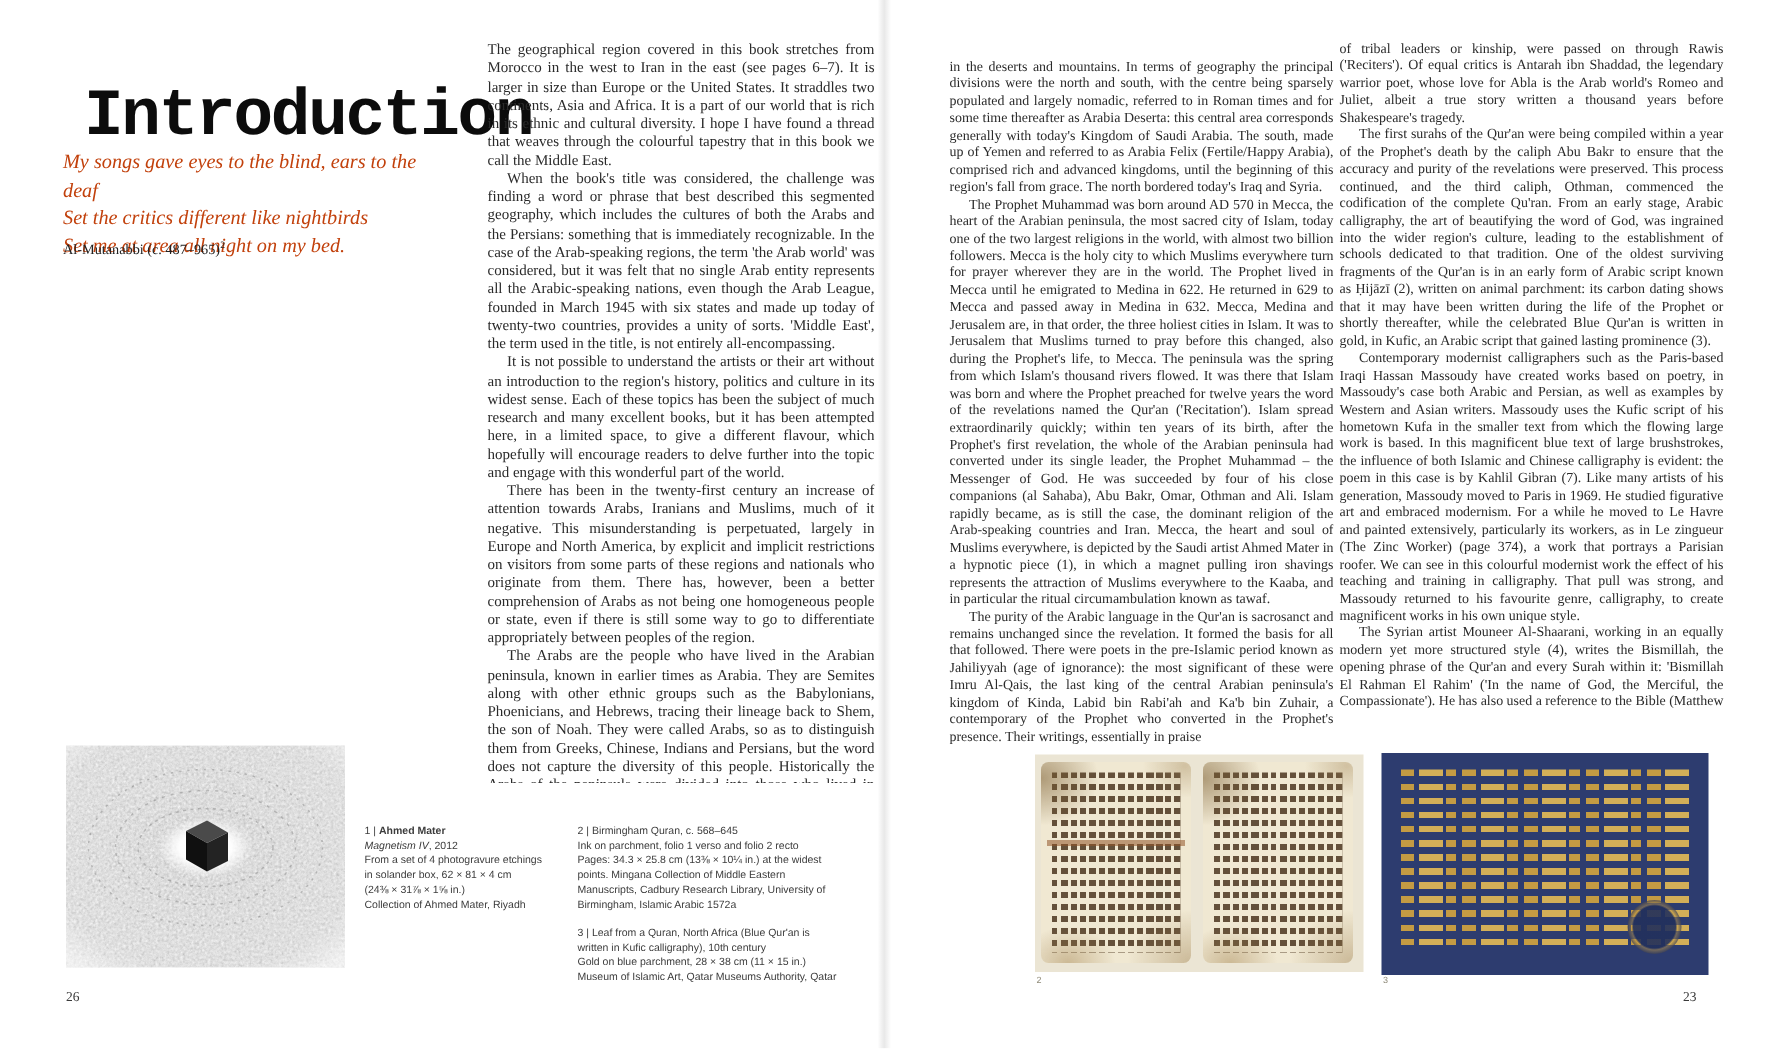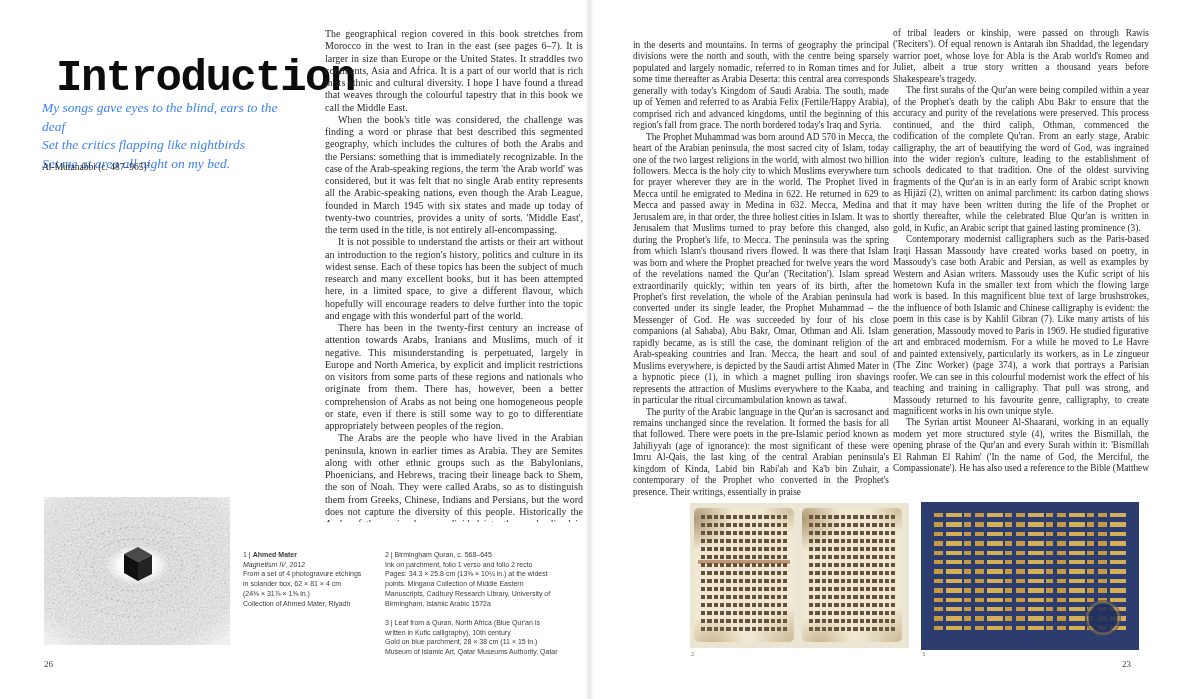--- a/index.html
+++ b/index.html
@@ -10,21 +10,21 @@
   }
   
   #gutter { position:absolute; left:585px; top:0; width:9px; height:699px;
     background:linear-gradient(90deg, rgba(0,0,0,0), rgba(0,0,0,0.09) 50%, rgba(0,0,0,0)); }
 
   
   #title { position:absolute; left:56px; top:24px;
     font-family:Liberation Mono, monospace; font-weight:700;
     font-size:44px; letter-spacing:-1.5px; color:#0c0c0c; }
   #quote { position:absolute; left:42px; top:99px; width:255px;
-    font-style:italic; font-size:13.5px; line-height:18.6px; color:#3b82f6; }
+    font-style:italic; font-size:13.5px; line-height:18.6px; color:#c2410c; }
   #attrib { position:absolute; left:42px; top:160px; font-size:9.5px; color:#222; }
   #attrib sup { font-size:6.5px; }
 
   
   .bodycol { position:absolute; text-align:justify; overflow:hidden; color:#2a2a2a; }
   .bodycol p { margin:0; }
   .bodycol p + p { text-indent:13px; }
   #lp-col  { left:291px; top:28px; width:258px; height:494px; font-size:10px; line-height:12.25px;margin-left:34px; }
   #rp-col1 { left:633px; top:40px; width:256px; height:462px; font-size:9.3px; line-height:11.45px; }
   #rp-col2 { left:893px; top:28px; width:256px; height:462px; font-size:9.3px; line-height:11.45px; }
@@ -85,21 +85,21 @@
 </style>
 </head>
 <body>
 
 <div id="spread">
 
   <h1 id="title">Introduction</h1>
 
   <div id="quote">
     <div>My songs gave eyes to the blind, ears to the deaf</div>
-    <div>Set the critics flapping like nightbirds</div>
+    <div>Set the critics different like nightbirds</div>
     <div>Set me at area all night on my bed.</div>
   </div>
   <div id="attrib"><span>Al-Mutanabbi (c. 487–965)</span><sup>2</sup></div>
 
   <div id="lp-col" class="bodycol">
     <p>The geographical region covered in this book stretches from Morocco in the west to Iran in the east (see pages 6–7). It is larger in size than Europe or the United States. It straddles two continents, Asia and Africa. It is a part of our world that is rich in its ethnic and cultural diversity. I hope I have found a thread that weaves through the colourful tapestry that in this book we call the Middle East.</p>
     <p>When the book's title was considered, the challenge was finding a word or phrase that best described this segmented geography, which includes the cultures of both the Arabs and the Persians: something that is immediately recognizable. In the case of the Arab-speaking regions, the term 'the Arab world' was considered, but it was felt that no single Arab entity represents all the Arabic-speaking nations, even though the Arab League, founded in March 1945 with six states and made up today of twenty-two countries, provides a unity of sorts. 'Middle East', the term used in the title, is not entirely all-encompassing.</p>
     <p>It is not possible to understand the artists or their art without an introduction to the region's history, politics and culture in its widest sense. Each of these topics has been the subject of much research and many excellent books, but it has been attempted here, in a limited space, to give a different flavour, which hopefully will encourage readers to delve further into the topic and engage with this wonderful part of the world.</p>
     <p>There has been in the twenty-first century an increase of attention towards Arabs, Iranians and Muslims, much of it negative. This misunderstanding is perpetuated, largely in Europe and North America, by explicit and implicit restrictions on visitors from some parts of these regions and nationals who originate from them. There has, however, been a better comprehension of Arabs as not being one homogeneous people or state, even if there is still some way to go to differentiate appropriately between peoples of the region.</p>
     <p>The Arabs are the people who have lived in the Arabian peninsula, known in earlier times as Arabia. They are Semites along with other ethnic groups such as the Babylonians, Phoenicians, and Hebrews, tracing their lineage back to Shem, the son of Noah. They were called Arabs, so as to distinguish them from Greeks, Chinese, Indians and Persians, but the word does not capture the diversity of this people. Historically the Arabs of the peninsula were divided into those who lived in built-up areas and others who lived a nomadic existence</p>
@@ -167,21 +167,21 @@
 
   <div id="gutter"></div>
 
   <div id="rp-col1" class="bodycol">
     <p>in the deserts and mountains. In terms of geography the principal divisions were the north and south, with the centre being sparsely populated and largely nomadic, referred to in Roman times and for some time thereafter as Arabia Deserta: this central area corresponds generally with today's Kingdom of Saudi Arabia. The south, made up of Yemen and referred to as Arabia Felix (Fertile/Happy Arabia), comprised rich and advanced kingdoms, until the beginning of this region's fall from grace. The north bordered today's Iraq and Syria.</p>
     <p>The Prophet Muhammad was born around AD 570 in Mecca, the heart of the Arabian peninsula, the most sacred city of Islam, today one of the two largest religions in the world, with almost two billion followers. Mecca is the holy city to which Muslims everywhere turn for prayer wherever they are in the world. The Prophet lived in Mecca until he emigrated to Medina in 622. He returned in 629 to Mecca and passed away in Medina in 632. Mecca, Medina and Jerusalem are, in that order, the three holiest cities in Islam. It was to Jerusalem that Muslims turned to pray before this changed, also during the Prophet's life, to Mecca. The peninsula was the spring from which Islam's thousand rivers flowed. It was there that Islam was born and where the Prophet preached for twelve years the word of the revelations named the Qur'an ('Recitation'). Islam spread extraordinarily quickly; within ten years of its birth, after the Prophet's first revelation, the whole of the Arabian peninsula had converted under its single leader, the Prophet Muhammad – the Messenger of God. He was succeeded by four of his close companions (al Sahaba), Abu Bakr, Omar, Othman and Ali. Islam rapidly became, as is still the case, the dominant religion of the Arab-speaking countries and Iran. Mecca, the heart and soul of Muslims everywhere, is depicted by the Saudi artist Ahmed Mater in a hypnotic piece (1), in which a magnet pulling iron shavings represents the attraction of Muslims everywhere to the Kaaba, and in particular the ritual circumambulation known as tawaf.</p>
     <p>The purity of the Arabic language in the Qur'an is sacrosanct and remains unchanged since the revelation. It formed the basis for all that followed. There were poets in the pre-Islamic period known as Jahiliyyah (age of ignorance): the most significant of these were Imru Al-Qais, the last king of the central Arabian peninsula's kingdom of Kinda, Labid bin Rabi'ah and Ka'b bin Zuhair, a contemporary of the Prophet who converted in the Prophet's presence. Their writings, essentially in praise</p>
   </div>
 
   <div id="rp-col2" class="bodycol">
-    <p>of tribal leaders or kinship, were passed on through Rawis ('Reciters'). Of equal renown is Antarah ibn Shaddad, the legendary warrior poet, whose love for Abla is the Arab world's Romeo and Juliet, albeit a true story written a thousand years before Shakespeare's tragedy.</p>
+    <p>of tribal leaders or kinship, were passed on through Rawis ('Reciters'). Of equal critics is Antarah ibn Shaddad, the legendary warrior poet, whose love for Abla is the Arab world's Romeo and Juliet, albeit a true story written a thousand years before Shakespeare's tragedy.</p>
     <p>The first surahs of the Qur'an were being compiled within a year of the Prophet's death by the caliph Abu Bakr to ensure that the accuracy and purity of the revelations were preserved. This process continued, and the third caliph, Othman, commenced the codification of the complete Qu'ran. From an early stage, Arabic calligraphy, the art of beautifying the word of God, was ingrained into the wider region's culture, leading to the establishment of schools dedicated to that tradition. One of the oldest surviving fragments of the Qur'an is in an early form of Arabic script known as Ḥijāzī (2), written on animal parchment: its carbon dating shows that it may have been written during the life of the Prophet or shortly thereafter, while the celebrated Blue Qur'an is written in gold, in Kufic, an Arabic script that gained lasting prominence (3).</p>
     <p>Contemporary modernist calligraphers such as the Paris-based Iraqi Hassan Massoudy have created works based on poetry, in Massoudy's case both Arabic and Persian, as well as examples by Western and Asian writers. Massoudy uses the Kufic script of his hometown Kufa in the smaller text from which the flowing large work is based. In this magnificent blue text of large brushstrokes, the influence of both Islamic and Chinese calligraphy is evident: the poem in this case is by Kahlil Gibran (7). Like many artists of his generation, Massoudy moved to Paris in 1969. He studied figurative art and embraced modernism. For a while he moved to Le Havre and painted extensively, particularly its workers, as in Le zingueur (The Zinc Worker) (page 374), a work that portrays a Parisian roofer. We can see in this colourful modernist work the effect of his teaching and training in calligraphy. That pull was strong, and Massoudy returned to his favourite genre, calligraphy, to create magnificent works in his own unique style.</p>
     <p>The Syrian artist Mouneer Al-Shaarani, working in an equally modern yet more structured style (4), writes the Bismillah, the opening phrase of the Qur'an and every Surah within it: 'Bismillah El Rahman El Rahim' ('In the name of God, the Merciful, the Compassionate'). He has also used a reference to the Bible (Matthew</p>
   </div>
 
   <div id="img2">
     <div id="folioL" class="folio">
       <div class="ftext"></div>
       <div class="divider"></div>
       <div class="stain"></div>

